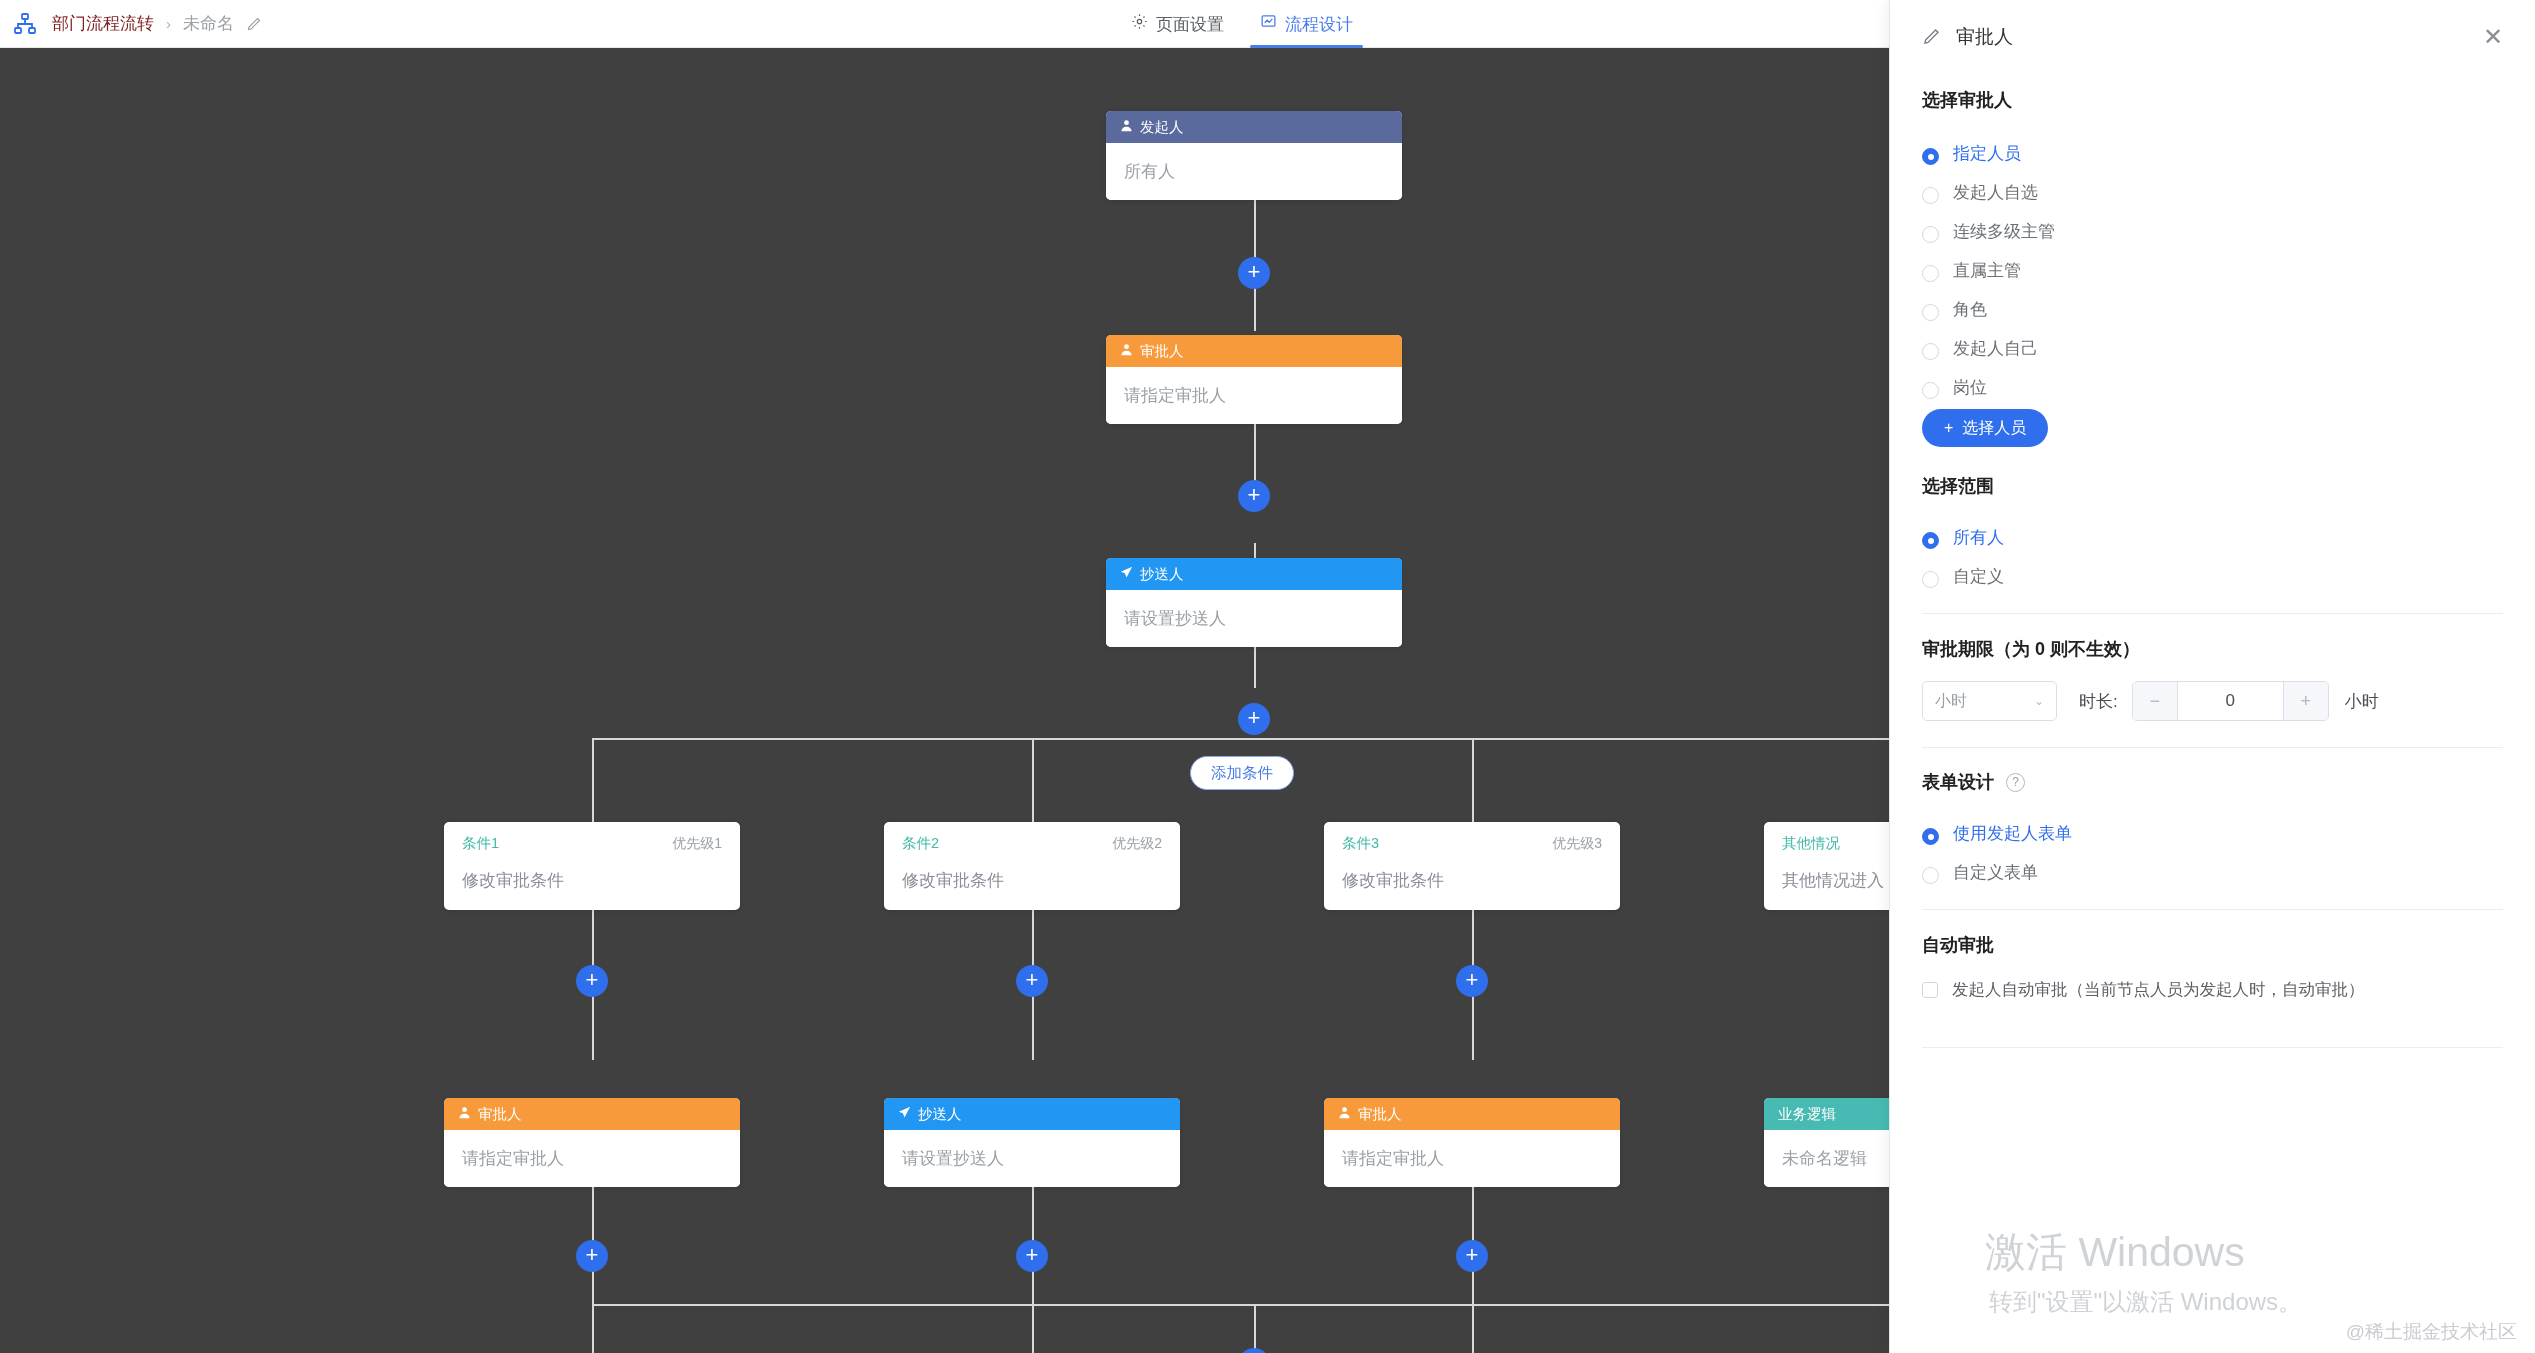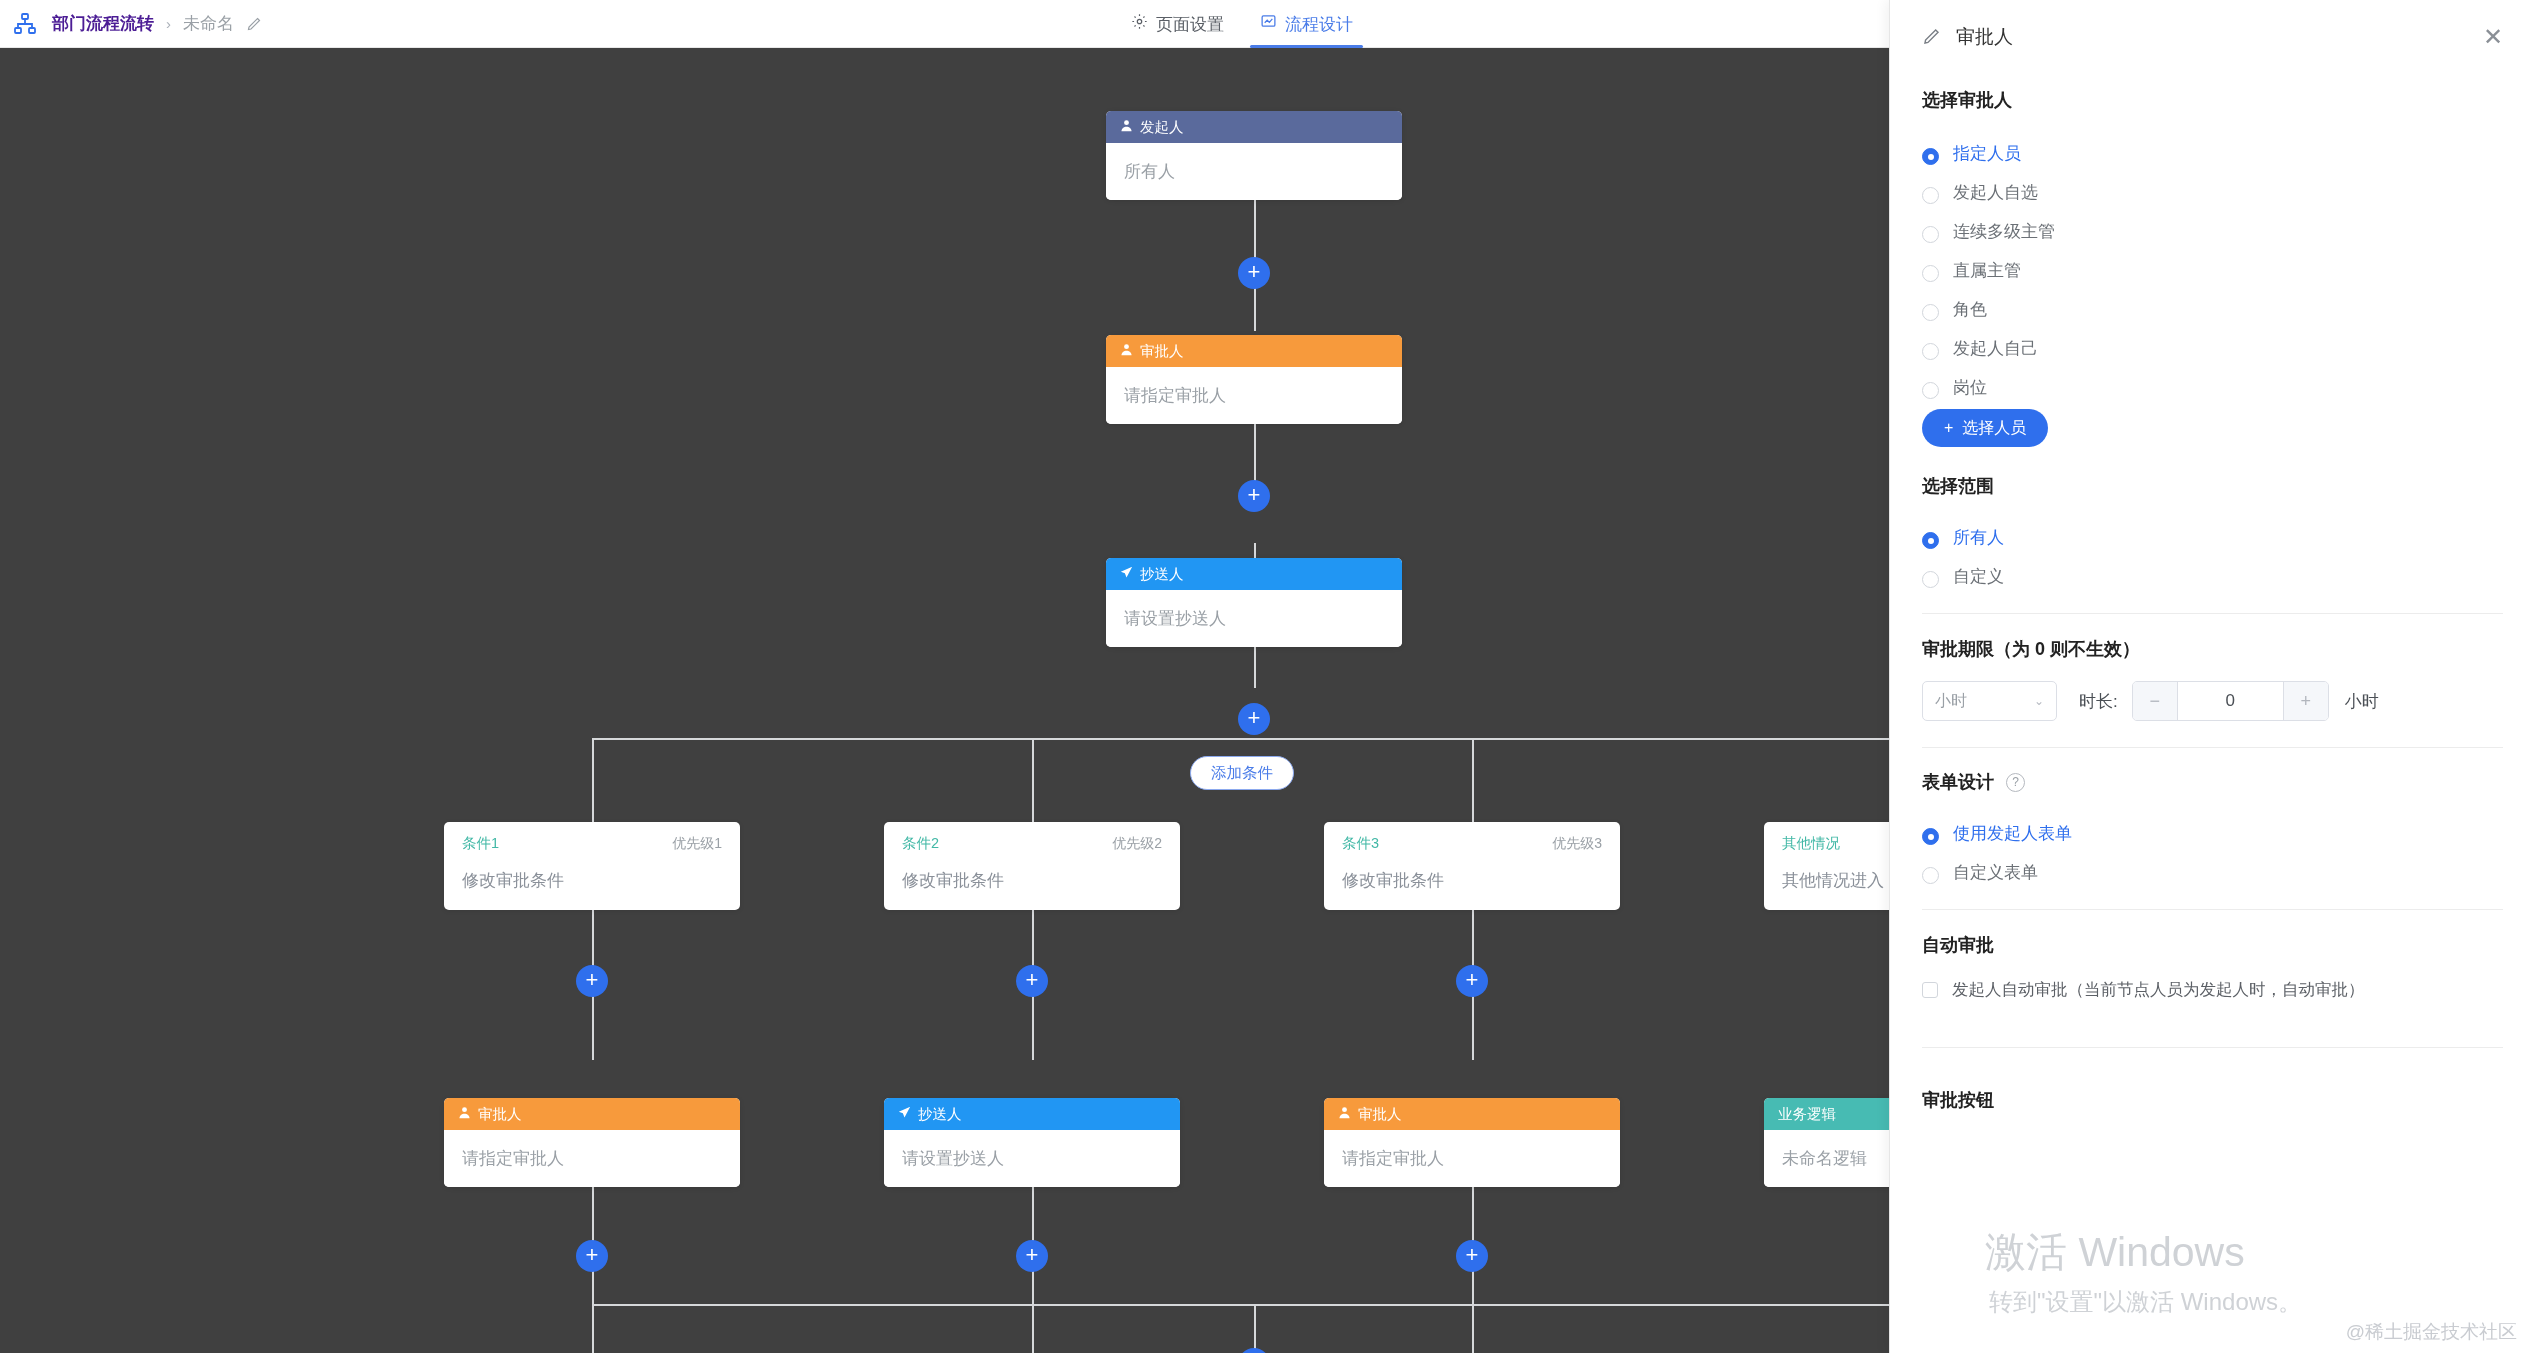--- a/index.html
+++ b/index.html
@@ -11,21 +11,21 @@
   body { position: relative; }
 
   
   .topbar {
     position: absolute; top: 0; left: 0; width: 2535px; height: 48px;
     background: #ffffff; border-bottom: 1px solid #e8e8e8;
     display: flex; align-items: center; z-index: 30;
   }
   .brand-icon { margin-left: 12px; width: 26px; height: 26px; display:flex; align-items:center; justify-content:center; }
   .breadcrumb { display: flex; align-items: center; margin-left: 14px; font-size: 17px; color: #333; }
-  .bc-root { color: #4c1d95; font-weight: bold; }
+  .bc-root { color: #7f1d1d; }
   .bc-sep { margin: 0 12px; color: #aab0b8; font-size: 15px; }
   .bc-current { color: #9aa0a6; }
   .bc-edit { margin-left: 12px; width: 16px; height: 16px; display:flex; align-items:center; }
   .tabs { position: absolute; left: 1113px; top: 0; height: 48px; display: flex; align-items: stretch; }
   .tab {
     display: flex; align-items: center; gap: 8px; padding: 0 18px;
     font-size: 17px; color: #5a5f66; cursor: pointer; position: relative;
   }
   .tab.active { color: #4a7ce8; }
   .tab.active::after {
@@ -513,23 +513,20 @@
     <div style="margin-top:16px;">
       <div class="check-row">
         <span class="checkbox"></span>
         <span class="check-label">发起人自动审批（当前节点人员为发起人时，自动审批）</span>
       </div>
     </div>
 
     <div class="divider" style="margin-top:40px;"></div>
 
     
-    <div class="sec-title" style="margin-top:40px;">
-      <span>审批按钮</span>
-    </div>
   </div>
 </div>
 
 <div class="wm-win">
   <div>激活 Windows</div>
   <div class="l2">转到"设置"以激活 Windows。</div>
 </div>
 <div class="wm-site">@稀土掘金技术社区</div>
 
 </body></html>

